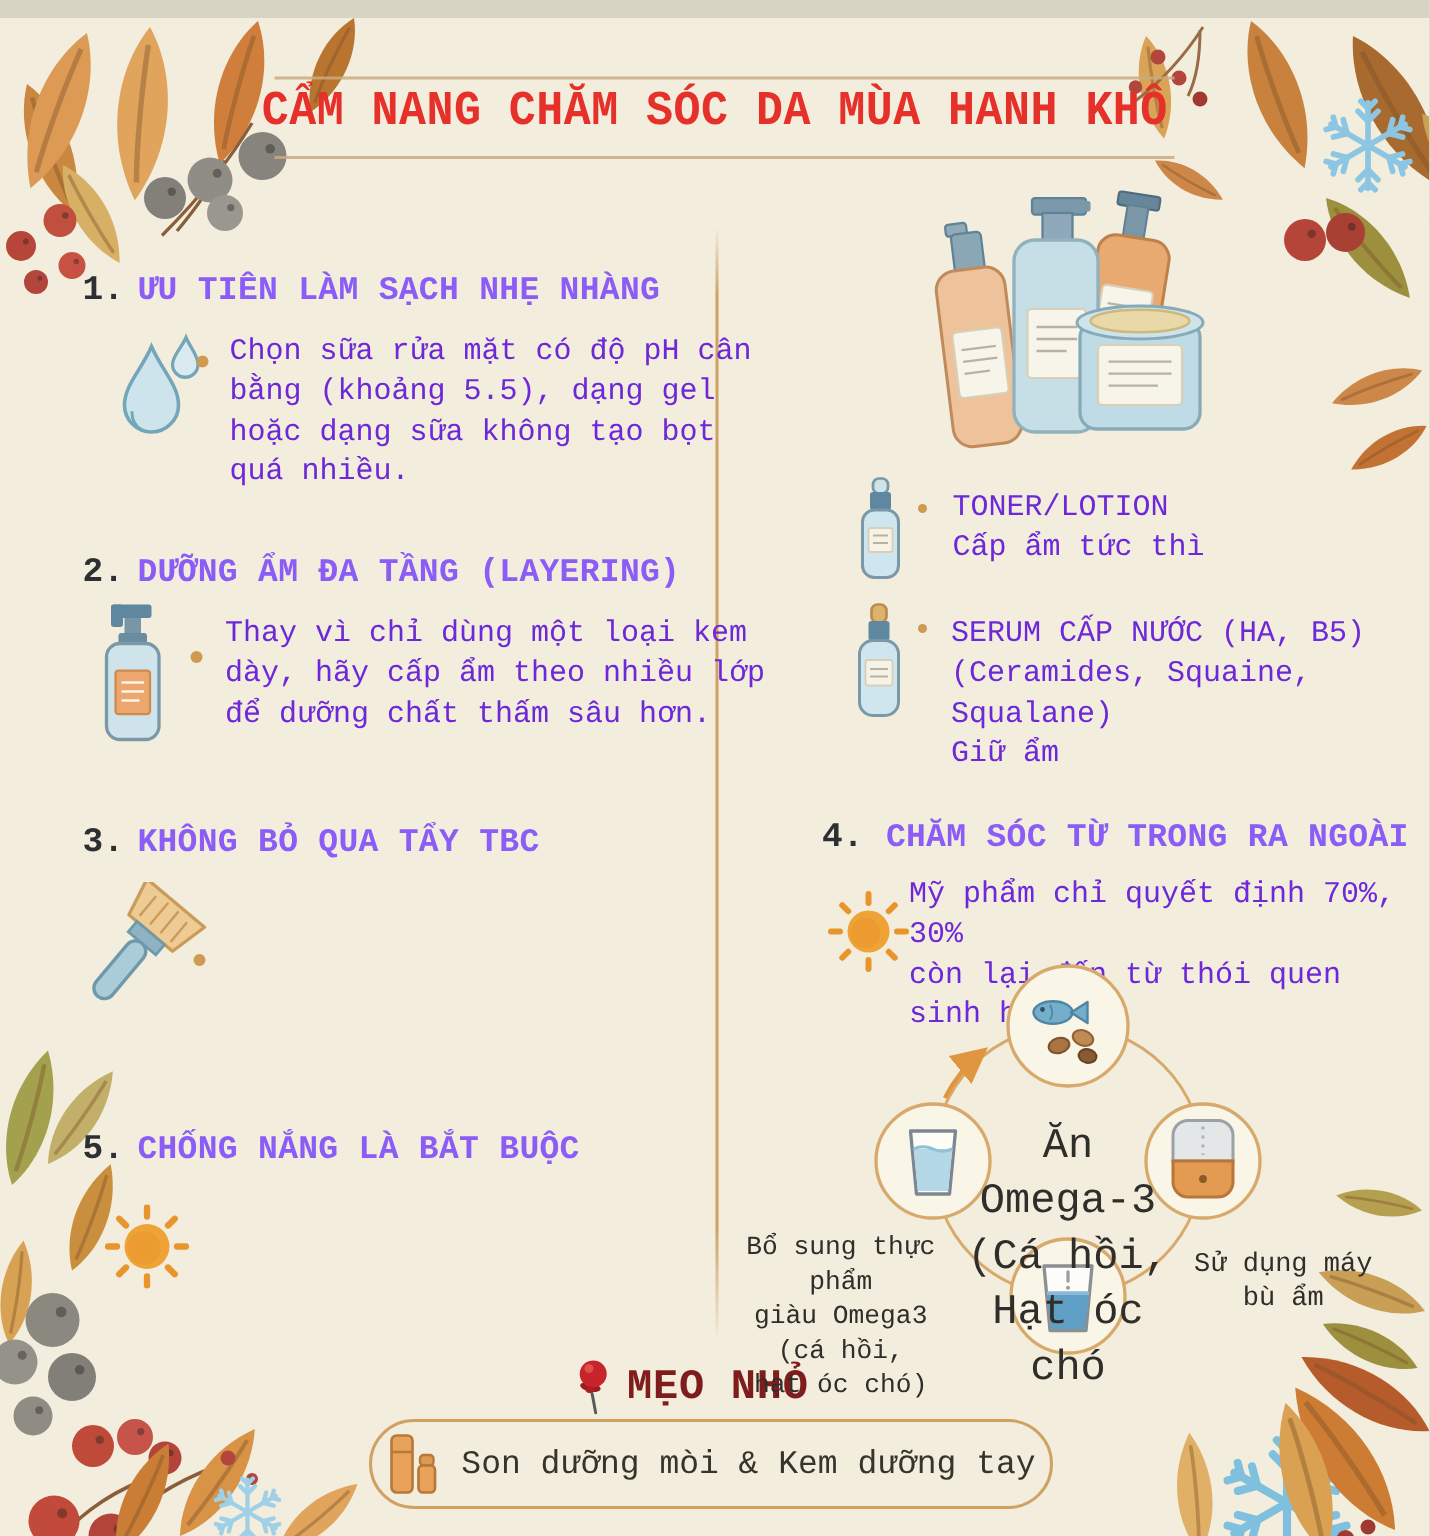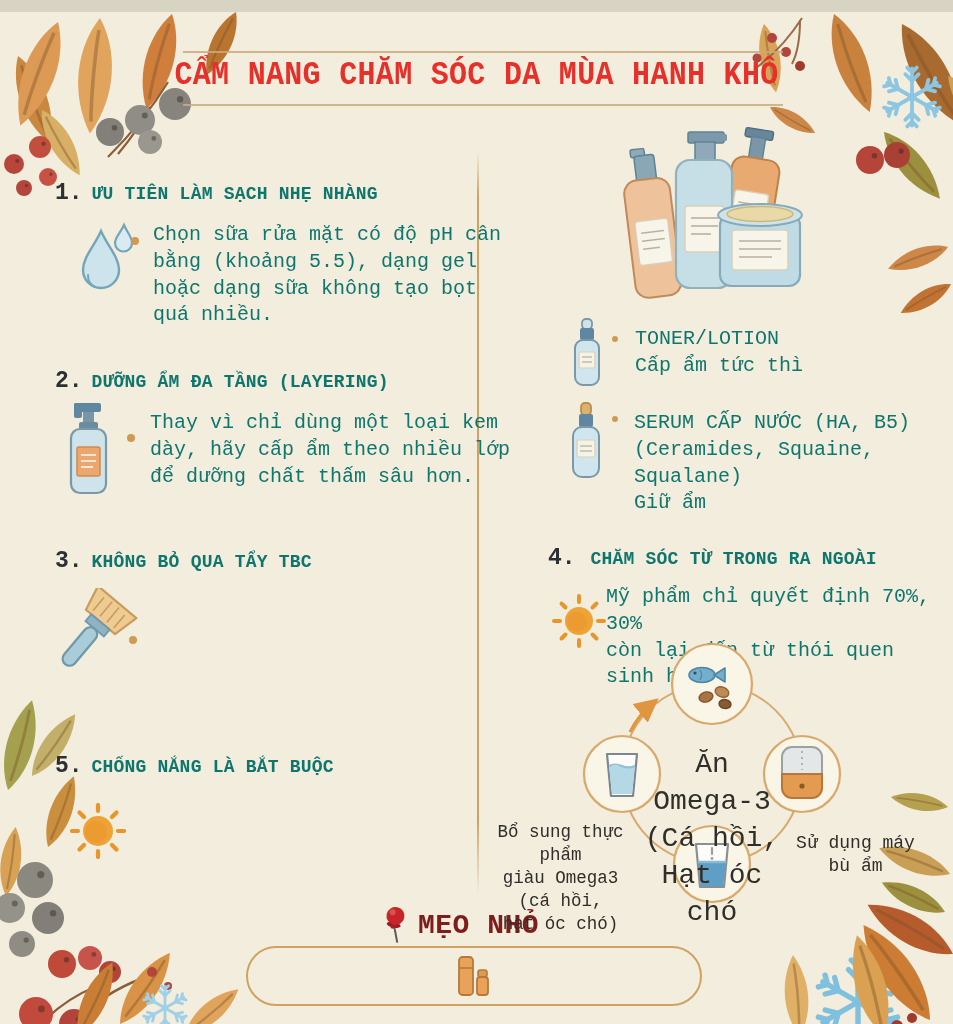--- a/index.html
+++ b/index.html
@@ -15,23 +15,23 @@
   
   .rule{position:absolute;left:183px;width:600px;height:2px;background:#c9ab7e;opacity:.85;z-index:2;}
   .title{
     position:absolute;left:100px;width:753px;top:46px;text-align:center;
     font-size:30px;font-weight:bold;color:#e6302a;letter-spacing:.3px;z-index:2;
     transform:scaleY(1.08);
   }
   
   .sec-h{position:absolute;display:flex;align-items:baseline;z-index:2;}
   .sec-h .num{font-size:23px;font-weight:bold;color:#2c3033;margin-right:9px;}
-  .sec-h .ht{font-size:18px;font-weight:bold;color:#0f766e;letter-spacing:.2px;}
+  .sec-h .ht{font-size:22px;font-weight:bold;color:#8b5cf6;letter-spacing:.2px;}
   .gapwide .num{margin-right:15px;}
-  .body-txt{position:absolute;font-size:20px;line-height:1.34;color:#0f766e;z-index:2;}
+  .body-txt{position:absolute;font-size:20px;line-height:1.34;color:#6d28d9;z-index:2;}
   .bullet{position:absolute;border-radius:50%;background:#cf9a52;z-index:2;}
   .b8{width:8px;height:8px;}
   .b6{width:6px;height:6px;}
   .vdivider{position:absolute;left:477px;top:140px;width:2px;height:742px;z-index:2;
     background:linear-gradient(to bottom,rgba(207,162,99,0),#cfa263 6%,#cfa263 90%,rgba(207,162,99,0));}
   
   .cycle-center{position:absolute;left:637px;top:735px;width:150px;text-align:center;
     font-size:28px;line-height:1.32;z-index:3;}
   .cap{position:absolute;text-align:center;z-index:3;}
   .cap-left{left:483px;top:809px;width:155px;font-size:17.5px;line-height:1.32;}
@@ -380,15 +380,16 @@
     <span class="tips-label">MẸO NHỎ</span>
   </div>
   <div class="pill">
     <svg width="36" height="46" viewBox="0 0 36 46">
       <rect x="3" y="4" width="14" height="38" rx="3.5" fill="#e8a259" stroke="#b9783a" stroke-width="1.8"></rect>
       <line x1="3" y1="15" x2="17" y2="15" stroke="#b9783a" stroke-width="1.6"></line>
       <rect x="22" y="18" width="9" height="7" rx="2" fill="#d8boffset"></rect>
       <rect x="22" y="17" width="9" height="7" rx="2.5" fill="#dd9a52" stroke="#b9783a" stroke-width="1.6"></rect>
       <rect x="21" y="24" width="11" height="18" rx="3" fill="#e8a259" stroke="#b9783a" stroke-width="1.8"></rect>
     </svg>
+    <span class="pill-text">Son dưỡng mòi &amp; Kem dưỡng tay</span>
   </div>
 
 </div>
 
 </body></html>

